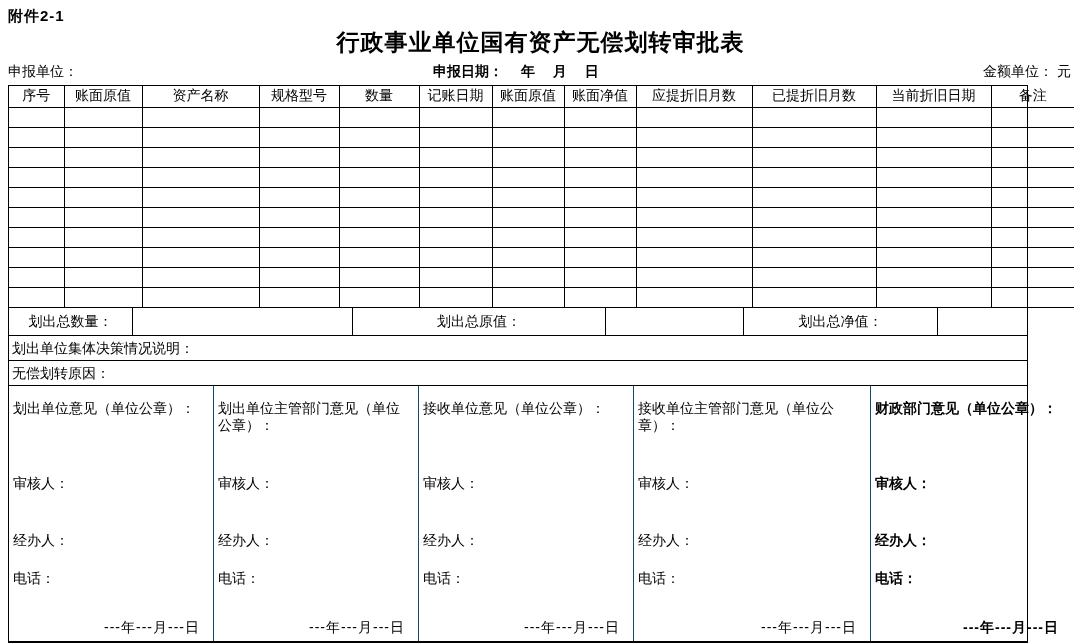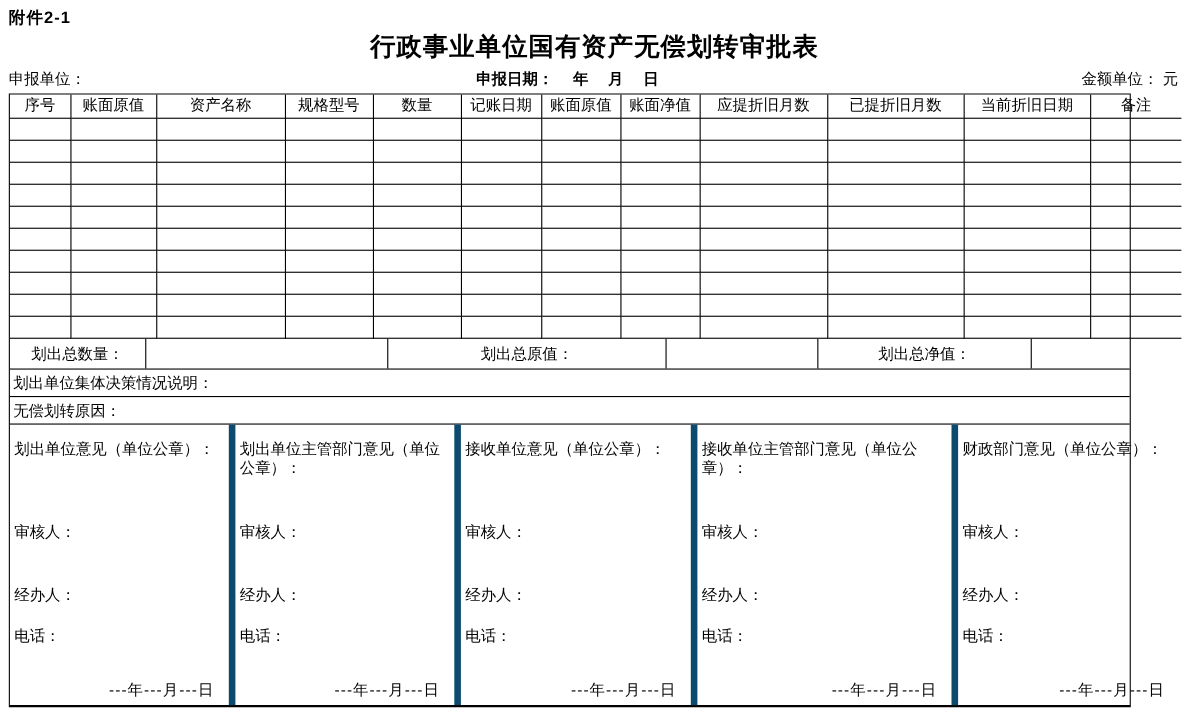--- a/index.html
+++ b/index.html
@@ -46,22 +46,22 @@
     line-height: 26px; text-align: center; overflow: hidden;
   }
   .totals-row .t-cell:last-child { border-right: none; flex: 1; }
 
   .wide-row {
     height: 25px; border-bottom: 1px solid #000;
     line-height: 24px; padding-left: 3px; overflow: hidden;
   }
 
   .sign-area { display: flex; height: 255px; }
-  .sign-col { position: relative; border-right: 6px solid #0c4a6e; height: 100%; }
-  .sign-col:last-child { border-right: none; flex: 1; }
+  .sign-col { position: relative; border-right: 1px solid #0c4a6e; height: 100%; }
+  .sign-col:last-child { border-right: none; flex: 1; font-weight: bold; }
   .sign-col .s-item { position: absolute; left: 4px; font-size: 14px; line-height: 17px; }
   .sign-col .opinion { top: 14px; }
   .sign-col .reviewer { top: 89px; }
   .sign-col .handler { top: 146px; }
   .sign-col .phone { top: 184px; }
   .sign-col .date {
     position: absolute; top: 233px; right: 13px; left: auto;
     font-size: 14px; letter-spacing: 1px; white-space: nowrap;
   }
 </style>

